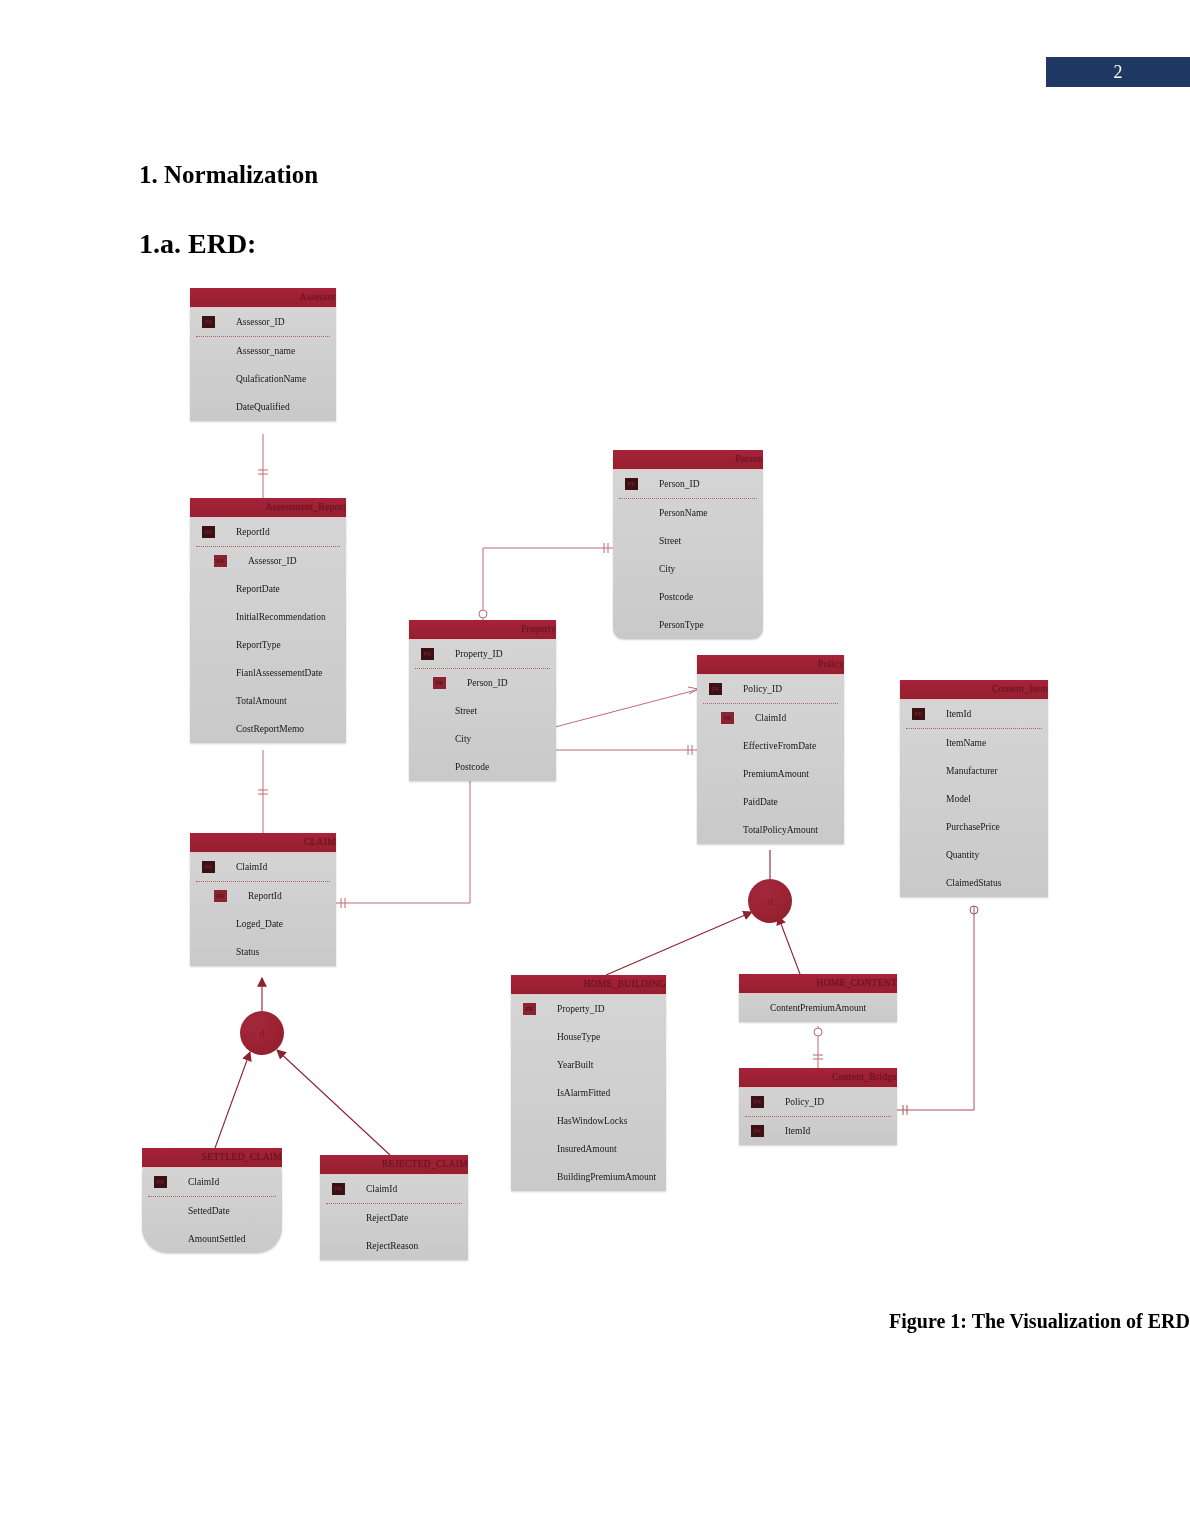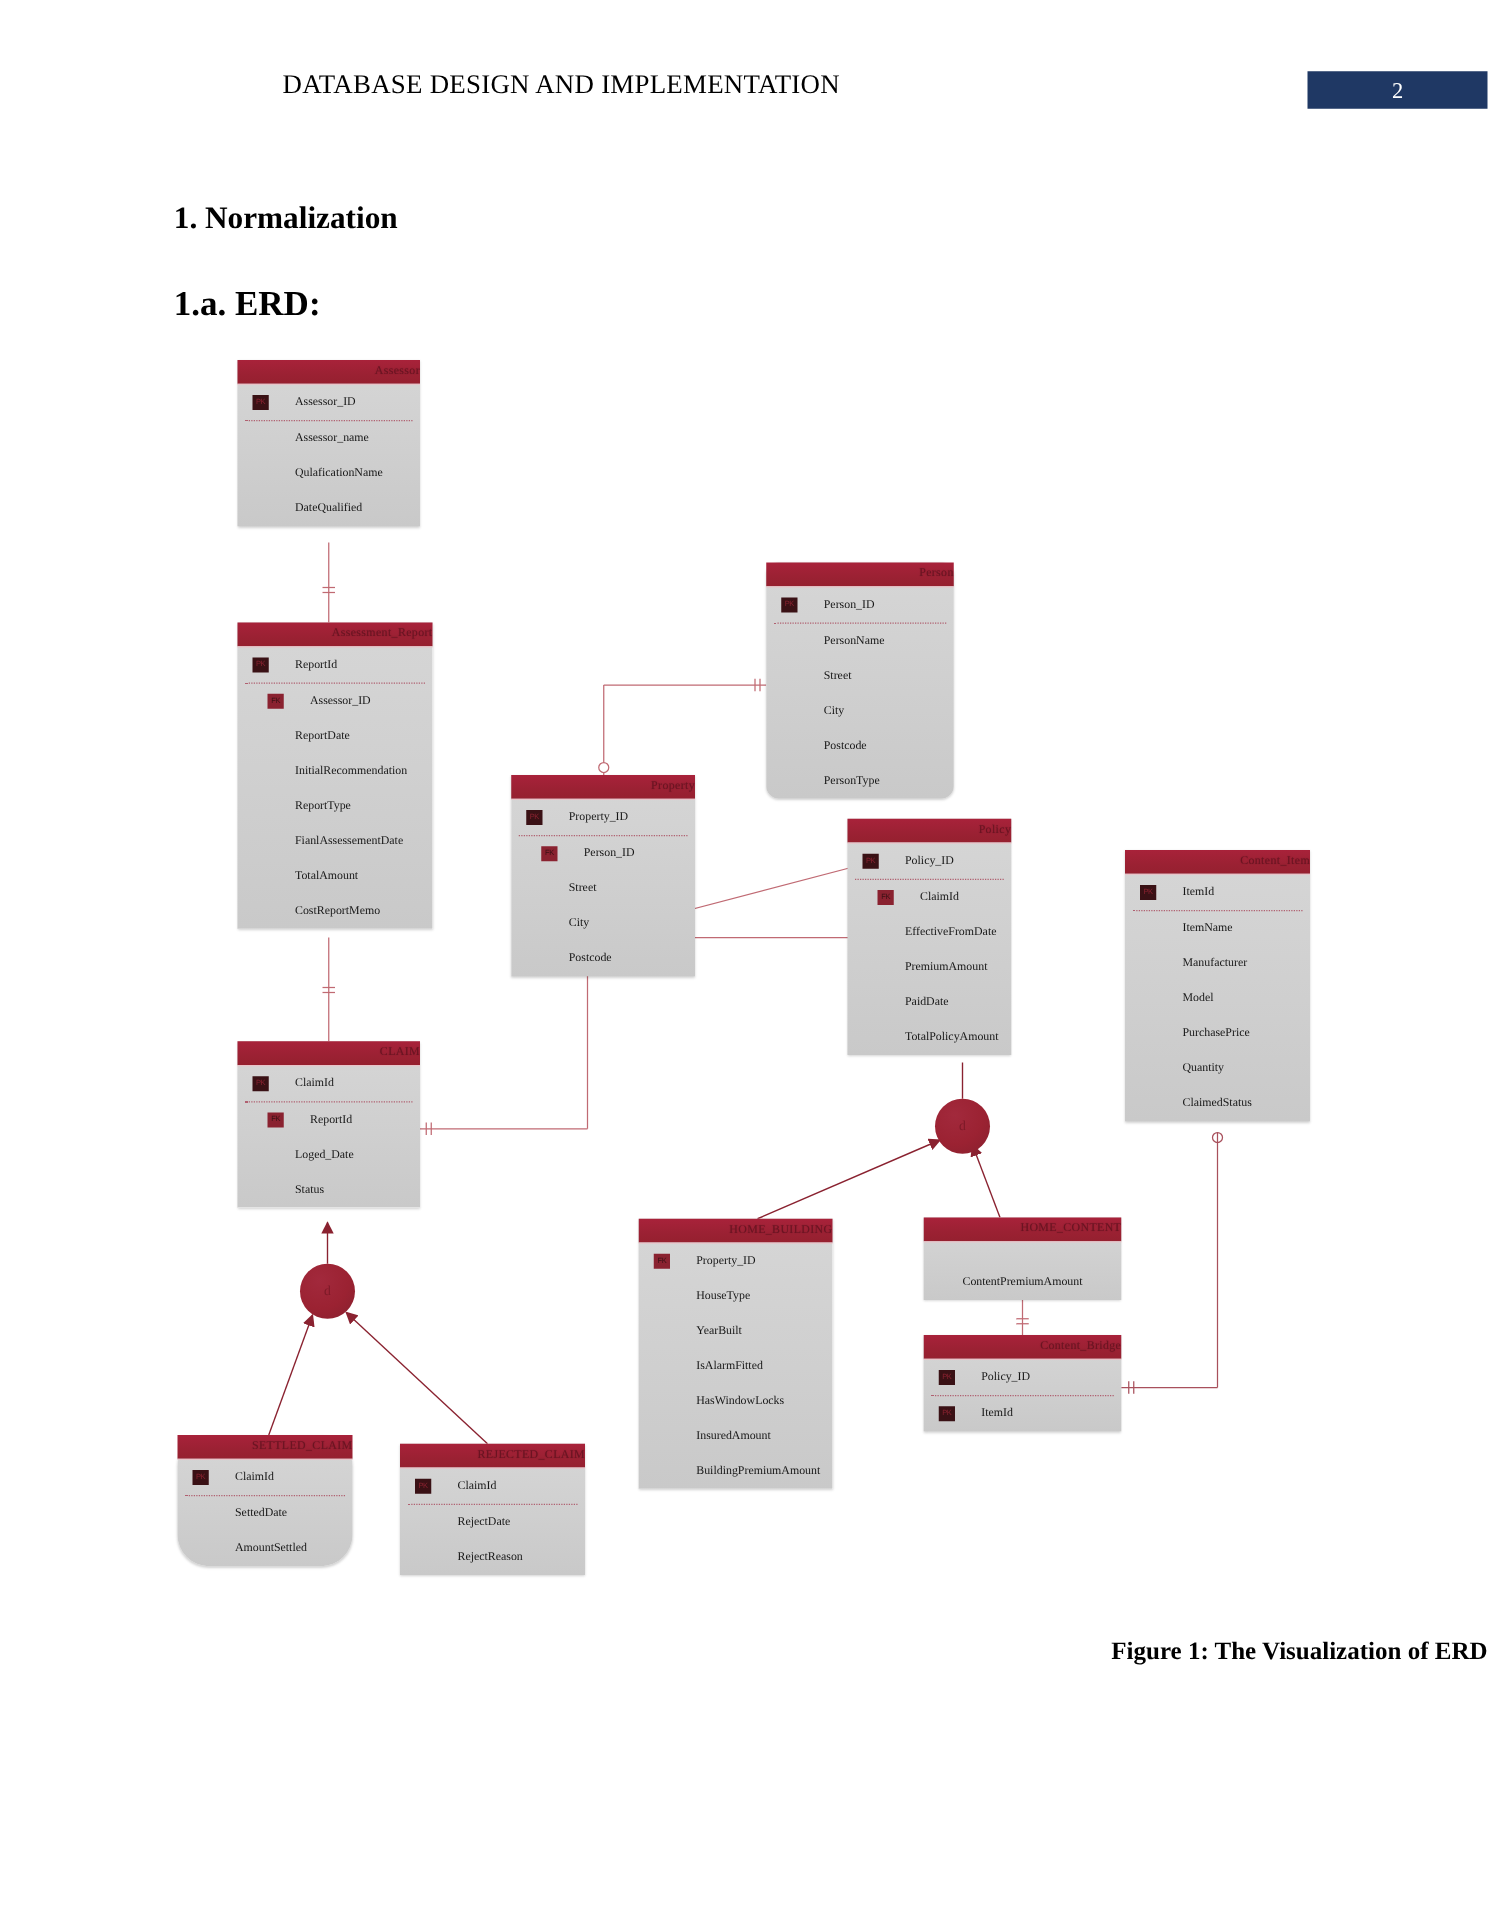--- a/index.html
+++ b/index.html
@@ -117,21 +117,21 @@
     position: relative;
     height: 28px;
     line-height: 28px;
     font-size: 9.5px;
     color: #171717;
     padding-left: 46px;
     white-space: nowrap;
     overflow: hidden;
   }
   .attr.indent { padding-left: 58px; }
-  .attr.centered { padding-left: 0; text-align: center; margin-top: 18px; }
+  .attr.centered { padding-left: 0; text-align: center; }
   .key-box {
     position: absolute;
     width: 13px;
     height: 12px;
     top: 8px;
     background: #3a1115;
     color: #8a2230;
     font-size: 6px;
     line-height: 12px;
     text-align: center;
@@ -159,21 +159,20 @@
     font-size: 11px;
     line-height: 44px;
     text-align: center;
     font-family: "Liberation Serif", "DejaVu Serif", serif;
   }
 </style>
 </head>
 <body>
 
 <div id="doc-header">
-  <div id="header-title">DATABASE DESIGN AND IMPLEMENTATION</div>
   <div id="page-number-box">
     <div id="page-number">2</div>
   </div>
 </div>
 
 <div class="heading" id="h-normalization">1. Normalization</div>
 <div class="heading" id="h-erd">1.a. ERD:</div>
 
 <div id="erd-canvas">
 
@@ -289,21 +288,21 @@
       </div>
       <div class="entity" style="left: 409px; top: 620px; width: 147px;">
         <div class="entity-header">Property</div>
         <div class="attr"><span class="key-box pk">PK</span><span>Property_ID</span></div>
         <div class="sep"></div>
         <div class="attr indent"><span class="key-box fk">FK</span><span>Person_ID</span></div>
         <div class="attr"><span>Street</span></div>
         <div class="attr"><span>City</span></div>
         <div class="attr"><span>Postcode</span></div>
       </div>
-      <div class="entity" style="left: 678px; top: 655px; width: 131px;">
+      <div class="entity" style="left: 697px; top: 655px; width: 147px;">
         <div class="entity-header">Policy</div>
         <div class="attr"><span class="key-box pk">PK</span><span>Policy_ID</span></div>
         <div class="sep"></div>
         <div class="attr indent"><span class="key-box fk">FK</span><span>ClaimId</span></div>
         <div class="attr"><span>EffectiveFromDate</span></div>
         <div class="attr"><span>PremiumAmount</span></div>
         <div class="attr"><span>PaidDate</span></div>
         <div class="attr"><span>TotalPolicyAmount</span></div>
       </div>
       <div class="entity" style="left: 900px; top: 680px; width: 148px;">

